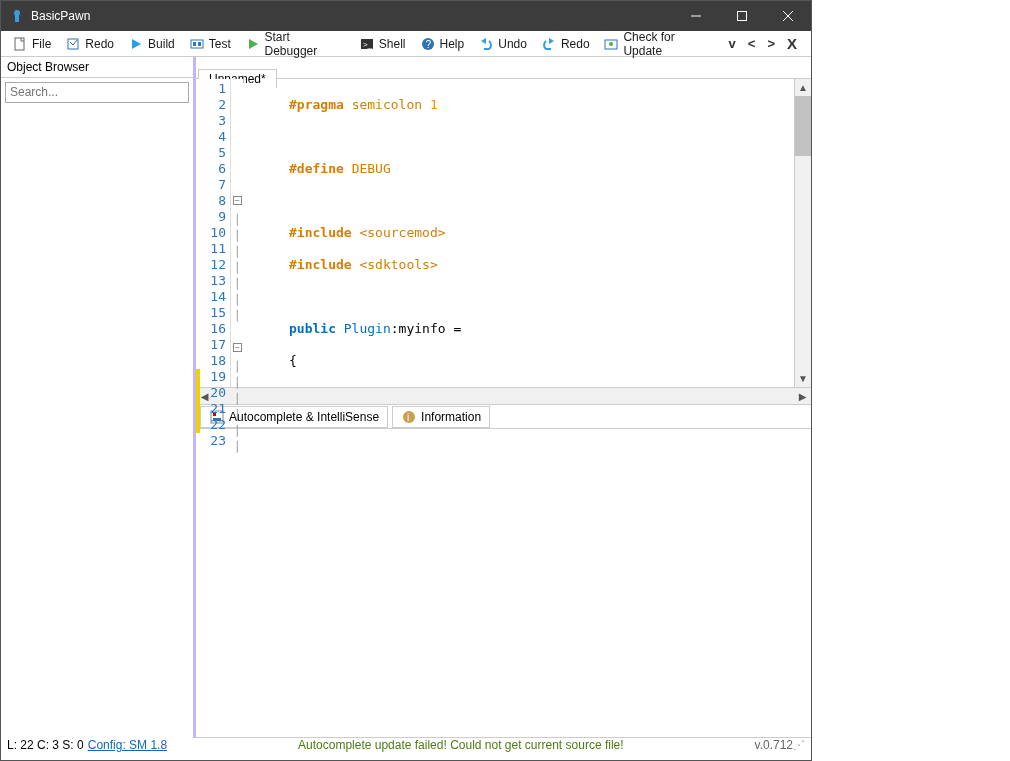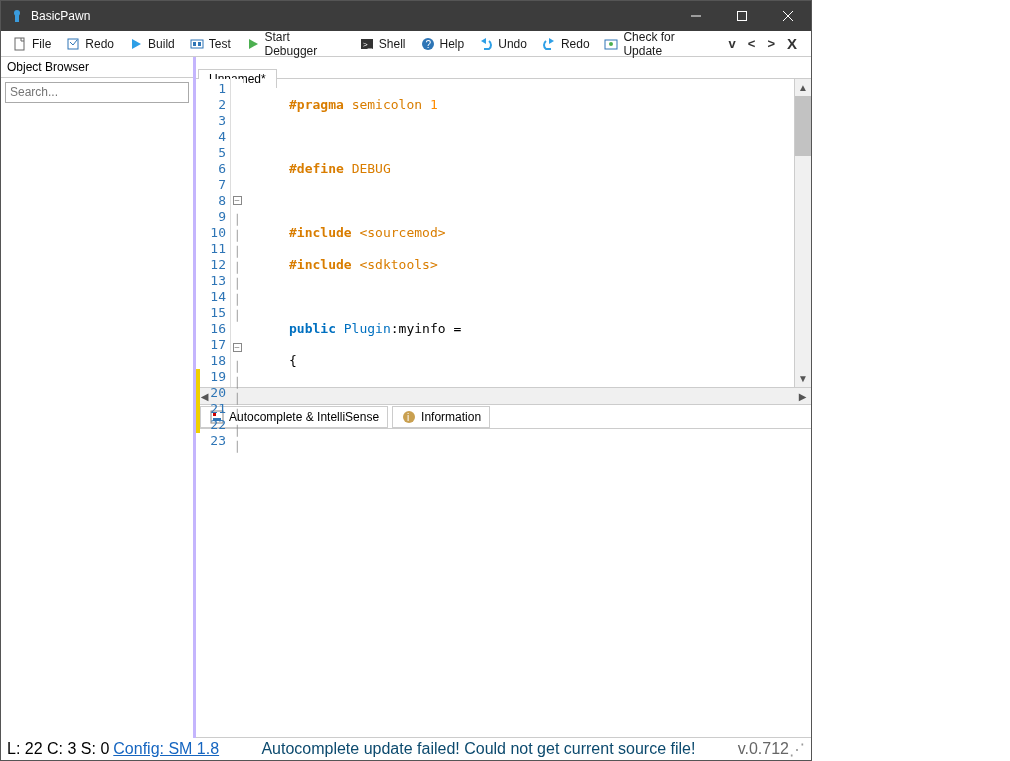--- a/index.html
+++ b/index.html
@@ -57,23 +57,23 @@
 .vscroll .thumb{ background:#c2c2c2; width:100%; height:60px; margin-top:0;}
 .vscroll .track{flex:1;}
 
 
 .bottom-tabs { border-top: 1px solid #ccc; border-bottom: 1px solid #ccc; padding: 2px 4px; display: flex; align-items: center; background: #fff; height: 25px; }
 .btab { border: 1px solid #ccc; padding: 2px 8px; margin-right: 4px; display: flex; align-items: center; font-size: 12px; background:#fff;}
 .btab .ic { width: 16px; height: 16px; margin-right: 4px; display:inline-flex; align-items:center; justify-content:center;}
 .bottom-blank { flex: 1; background: #fff; min-height: 0; border-bottom:1px solid #ccc;}
 
 
-.statusbar { height: 22px; display: flex; align-items: center; padding: 0 6px; font-size: 16px; background:#fff;}
+.statusbar { height: 22px; display: flex; align-items: flex-start; padding: 0 6px; font-size: 12px; background:#fff;}
 .statusbar .sb-left { display:flex; gap:4px; align-items:center;}
-.statusbar .sb-center { flex:1; text-align:center; color:#0c4a6e;}
+.statusbar .sb-center { flex:1; text-align:center; color:#4d7c0f;}
 .statusbar .sb-right { color:#666; display:flex; align-items:center; }
 .statusbar a { color: #1565c0; text-decoration: underline; }
 </style>
 </head>
 <body>
 
 <div class="window">
 
   <div class="titlebar">
     <span class="app-icon">

